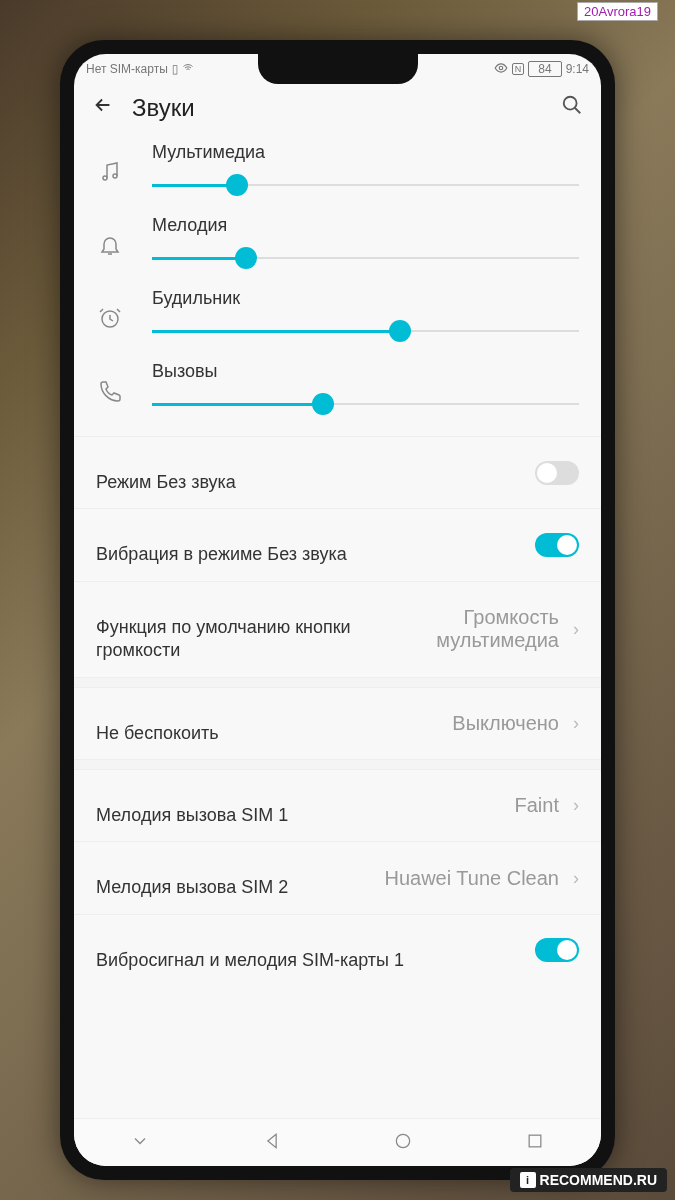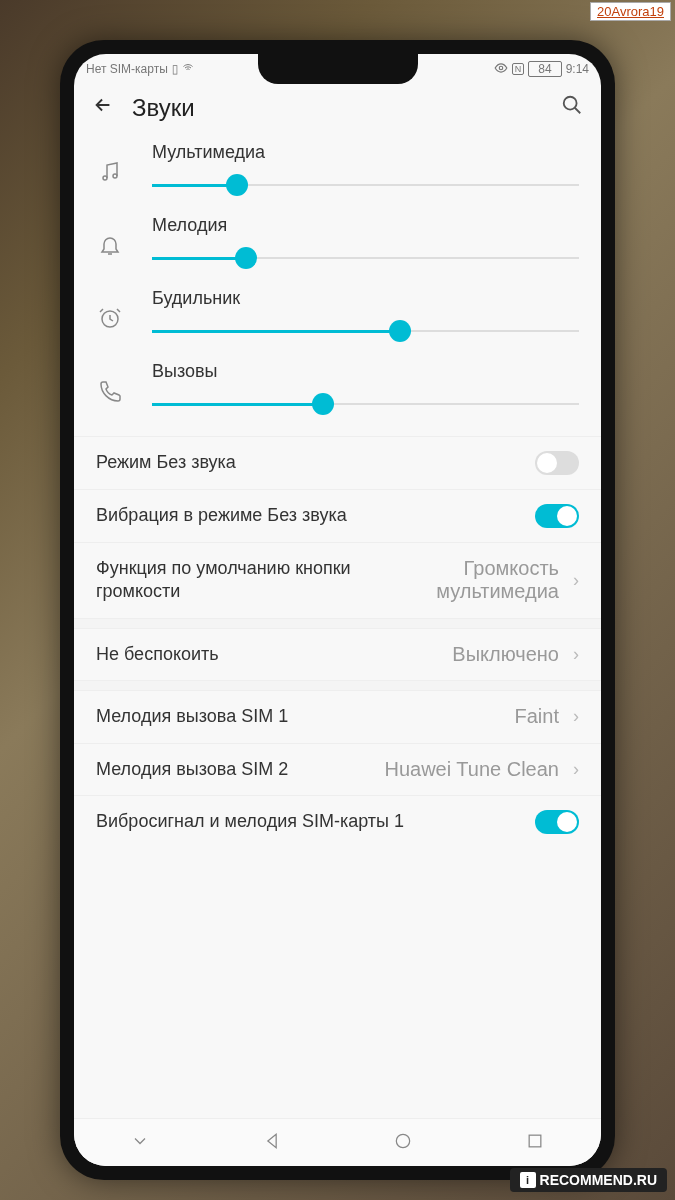--- a/index.html
+++ b/index.html
@@ -7,28 +7,27 @@
       font-family: -apple-system, "Helvetica Neue", Arial, sans-serif;
       background: linear-gradient(135deg, #4a3a2a 0%, #6b5a3a 20%, #8a7a5a 40%, #5a4a3a 100%);
       width: 675px;
       height: 1200px;
       overflow: hidden;
       position: relative;
     }
     .watermark-top {
       position: absolute;
       top: 2px;
-      right: 4px;
+      right: 17px;
       background: #fff;
-      color: #c2410c;
+      color: #a21caf;
       font-size: 13px;
       padding: 1px 6px;
       border: 1px solid #aaa;
       z-index: 100;
-      text-decoration: underline;
     }
     .watermark-bottom {
       position: absolute;
       bottom: 8px;
       right: 8px;
       background: #222;
       color: #fff;
       font-size: 14px;
       font-weight: bold;
       padding: 4px 10px;
@@ -138,21 +137,21 @@
       transform: translateX(-50%);
     }
     .setting-row {
       display: flex;
       align-items: center;
       padding: 14px 22px;
       border-top: 1px solid #eee;
       gap: 12px;
     }
     .setting-row.first-after-sliders { margin-top: 8px; }
-    .setting-label { flex: 1; font-size: 18px; color: #333; line-height: 1.3;}
+    .setting-label { flex: 1; font-size: 18px; color: #333; line-height: 1.3; margin-top: 20px;}
     .setting-value { font-size: 20px; color: #999; text-align: right; max-width: 180px;}
     .chevron { color: #bbb; font-size: 18px; margin-left: 2px;}
     .toggle {
       width: 44px;
       height: 24px;
       border-radius: 12px;
       position: relative;
       flex-shrink: 0;
     }
     .toggle.off { background: #ddd; }

